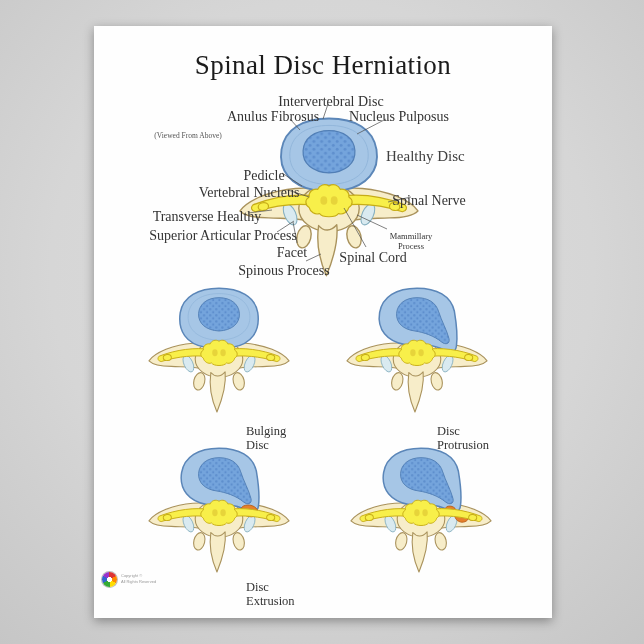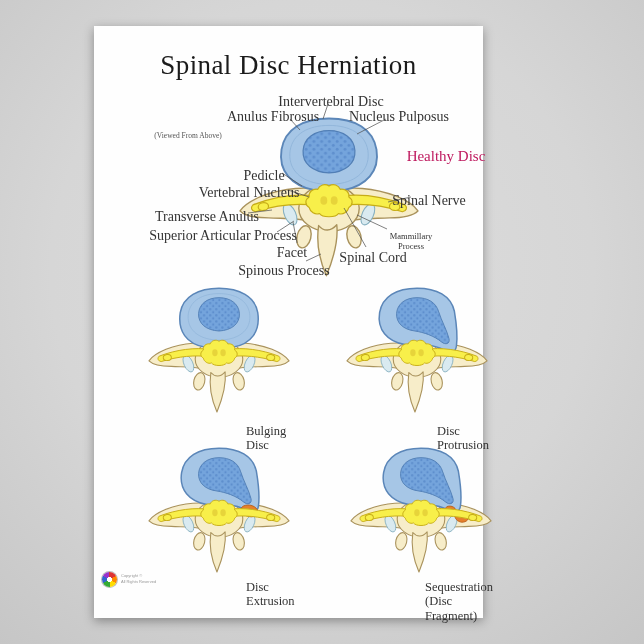--- a/index.html
+++ b/index.html
@@ -1,27 +1,27 @@
 <!DOCTYPE html>
 <html style="--anulus: #a6c6e6; --anulus_stroke: #5b86b8; --lamella: #8fb4d9; --nucleus: #74a4dc; --nucleus_stroke: #527fb5; --nucleus_dot: #4d7ec0; --bone: #f7edc9; --bone_stroke: #a9925c; --cord: #f8ef4a; --cord_stroke: #c7ad18; --cord_inner: #e7d43a; --facet: #d9eaf0; --facet_stroke: #86b0c0; --herniation: #e5802b; --herniation_stroke: #b35811;"><head>
 <meta charset="utf-8">
 <style>
   html,body{margin:0;padding:0;background:#c9c9c9;}
   #stage{position:relative;width:644px;height:644px;overflow:hidden;
     background:radial-gradient(circle at 50% 42%, #dddddd 0%, #d6d6d6 55%, #c6c6c6 100%);
     font-family:"Liberation Serif", serif;}
-  #poster{position:absolute;left:94px;top:26px;width:369px;height:592px;
-    background:#fefefe;box-shadow:0 3px 10px rgba(0,0,0,0.35);padding-left:20px;}
+  #poster{position:absolute;left:94px;top:26px;width:458px;height:592px;
+    background:#fefefe;box-shadow:0 3px 10px rgba(0,0,0,0.35);}
   .title{position:absolute;top:24px;left:0;width:100%;text-align:center;
     font-size:27px;color:#1b1b1b;letter-spacing:.4px;}
   .heading{position:absolute;left:20px;top:90px;width:148px;text-align:center;
     color:#2e2e2e;font-size:18px;line-height:1.18;}
   .heading .sub{display:block;font-size:7.5px;color:#555;margin-top:16px;}
-  .healthy{position:absolute;left:292px;top:122px;width:120px;text-align:center;
-    font-size:15px;color:#be185d;}
+  .healthy{position:absolute;left:292px;top:122px;width:120px;text-align:left;
+    font-size:15px;color:#404040;}
   .lbl{position:absolute;transform:translateX(-50%);font-size:14px;color:#333;
     white-space:nowrap;}
   .lblwrap{position:absolute;transform:translateX(-50%);font-size:8.5px;color:#333;
     width:54px;text-align:center;line-height:1.15;margin-top:12px;}
   .cond{position:absolute;font-size:12.5px;color:#333;line-height:1.15;margin-top:28px;}
   svg.vert{position:absolute;}
   #leaders{position:absolute;left:0;top:0;pointer-events:none;}
   .leader{stroke:#4a4a4a;stroke-width:0.7;}
   
   .bone{fill:var(--bone);stroke:var(--bone_stroke);stroke-width:1.6;stroke-linejoin:round;}
@@ -133,21 +133,21 @@
       <line class="leader" x1="272" y1="221" x2="250" y2="182"></line>
       <line class="leader" x1="317" y1="171" x2="294" y2="176"></line>
       <line class="leader" x1="293" y1="203" x2="263" y2="189"></line>
     </svg>
 
     <div class="lbl" style="left:237px;top:68px">Intervertebral Disc</div>
     <div class="lbl" style="left:179px;top:83px">Anulus Fibrosus</div>
     <div class="lbl" style="left:305px;top:83px">Nucleus Pulposus</div>
     <div class="lbl" style="left:170px;top:142px">Pedicle</div>
     <div class="lbl" style="left:155px;top:159px">Vertebral Nucleus</div>
-    <div class="lbl" style="left:113px;top:183px">Transverse Anulus</div>
+    <div class="lbl" style="left:113px;top:183px">Transverse Healthy</div>
     <div class="lbl" style="left:129px;top:202px">Superior Articular Process</div>
     <div class="lbl" style="left:198px;top:219px">Facet</div>
     <div class="lbl" style="left:190px;top:237px">Spinous Process</div>
     <div class="lbl" style="left:279px;top:224px">Spinal Cord</div>
     <div class="lbl" style="left:335px;top:167px">Spinal Nerve</div>
     <div class="lblwrap" style="left:317px;top:194px">Mammillary Process</div>
 
     <svg class="vert" style="left:50px;top:254px" width="150" height="136" viewBox="0 0 220 200">
       <use href="#bone-base"></use>
         <use href="#disc-bulge"></use>
@@ -174,24 +174,20 @@
       <div>Disc</div>
     </div>
     <div class="cond" style="left:343px;top:370px">
       <div>Disc</div>
       <div>Protrusion</div>
     </div>
     <div class="cond" style="left:152px;top:526px">
       <div>Disc</div>
       <div>Extrusion</div>
     </div>
-    <div class="cond" style="left:331px;top:526px">
-      <div>Sequestration</div>
-      <div>(Disc Fragment)</div>
-    </div>
 
     <div class="logo"></div>
     <div class="copy">
       <div>Copyright ©</div>
       <div>All Rights Reserved</div>
     </div>
 
   </div>
 </div>
 

